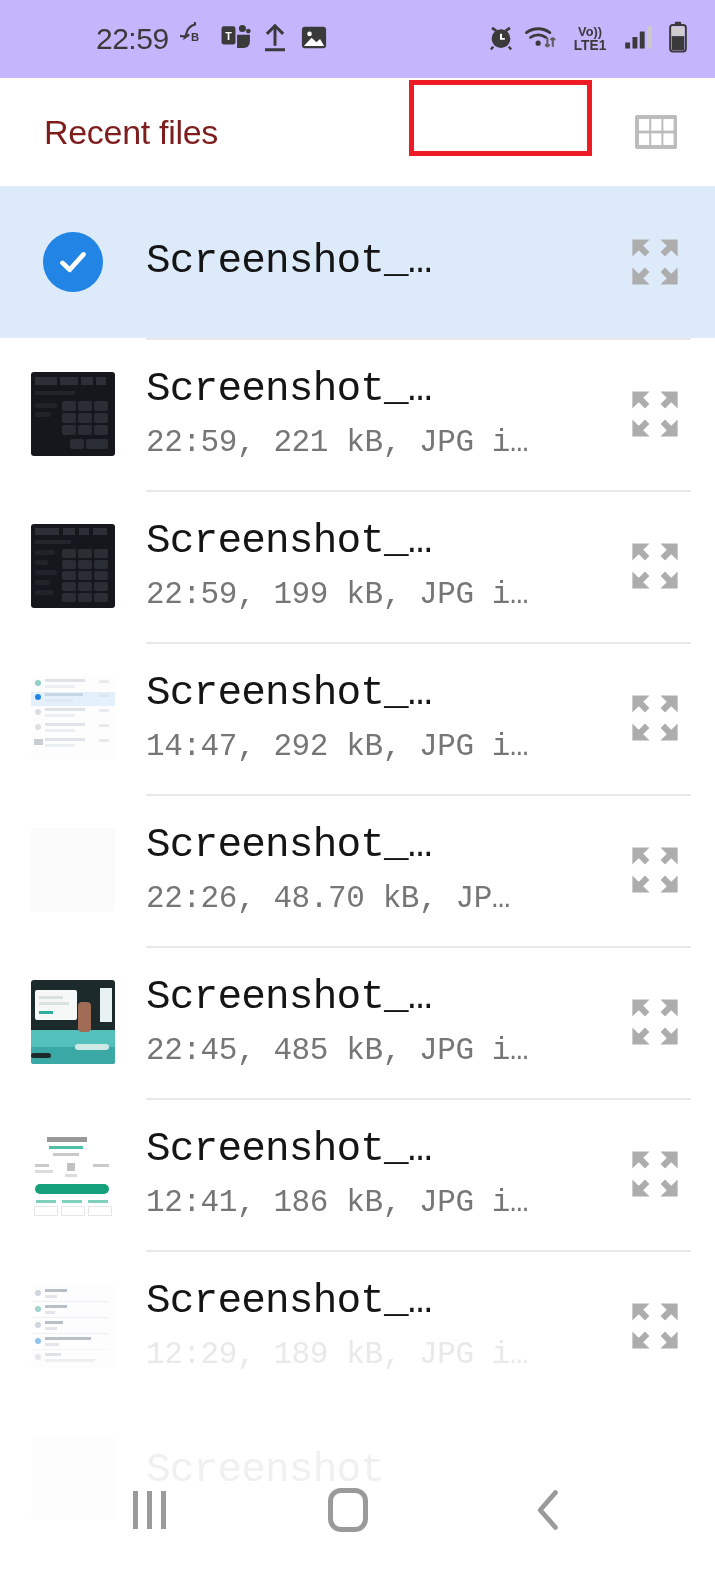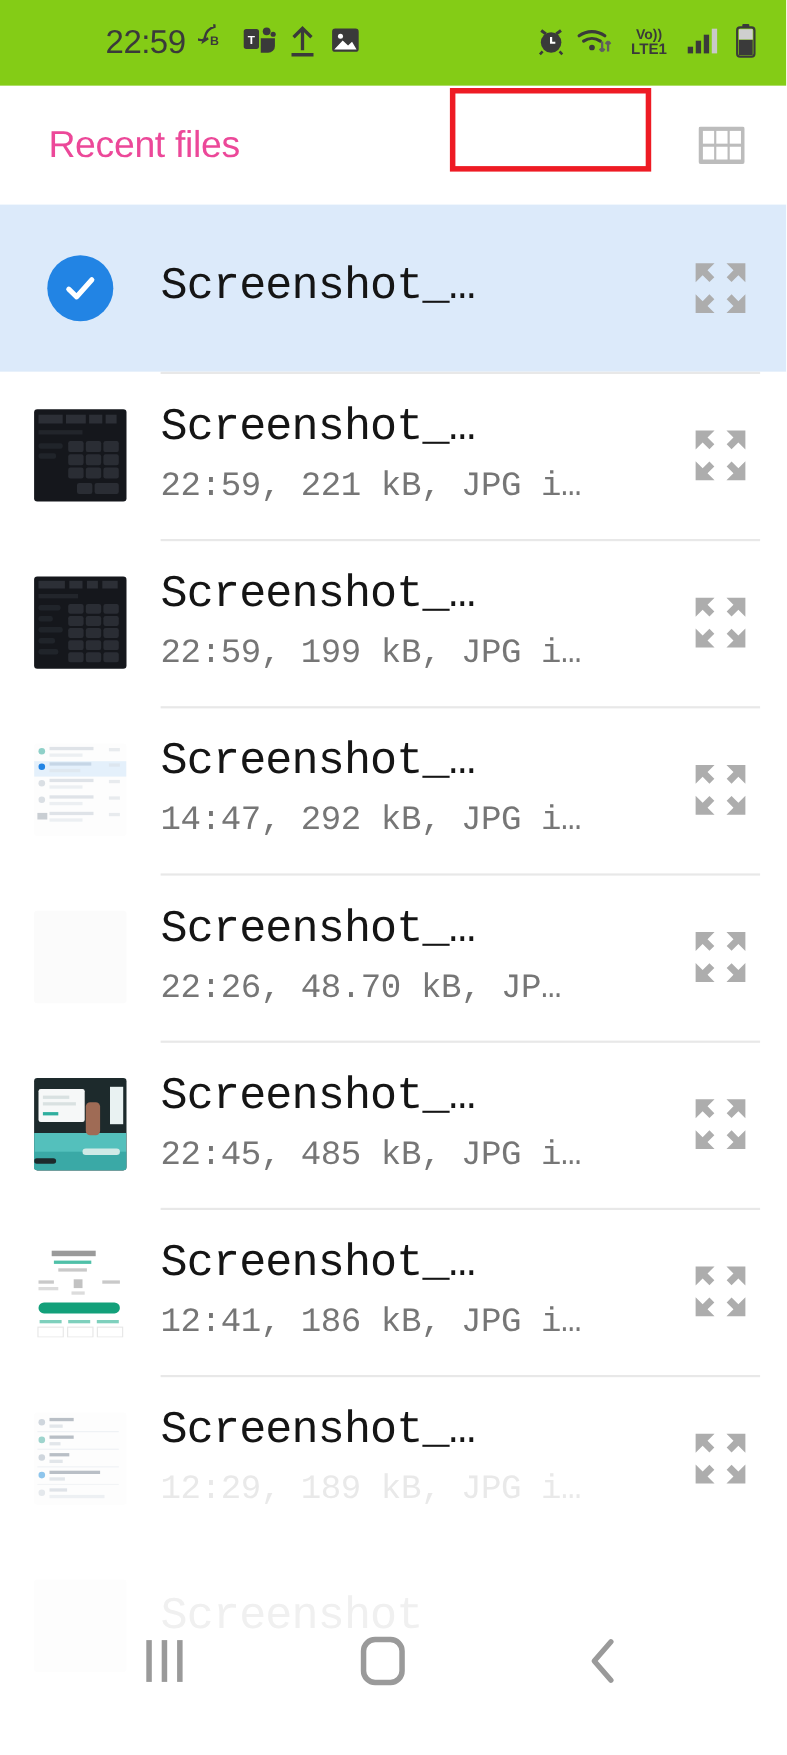--- a/index.html
+++ b/index.html
@@ -15,21 +15,21 @@
     background: #ffffff;
     overflow: hidden;
   }
 
   
   .statusbar {
     height: 78px;
     display: flex;
     align-items: center;
     padding: 0 26px 0 0;
-    background: #84cc16;
+    background: #c4b5fd;
   }
   .sb-left {
     display: flex; align-items: center; gap: 11px;
     margin-left: 96px;
   }
   .sb-clock {
     font-size: 30px; font-weight: 500; color: #3a3a3a;
     letter-spacing: -0.5px;
   }
   .sb-right {
@@ -91,21 +91,21 @@
   .kebab i { width: 8px; height: 8px; border-radius: 50%; background: #4a4a4a; display:block; }
 
   
   .section-head {
     height: 108px;
     display: flex; align-items: center;
     padding: 0 36px 0 44px;
     background: #ffffff;
   }
   .section-title {
-    font-size: 34px; color: #ec4899; font-weight: 400;
+    font-size: 34px; color: #7f1d1d; font-weight: 400;
     letter-spacing: -0.3px;
   }
   .view-toggle {
     margin-left: auto;
     width: 46px; height: 46px;
     display:flex; align-items:center; justify-content:center;
     cursor: pointer;
   }
 
   

